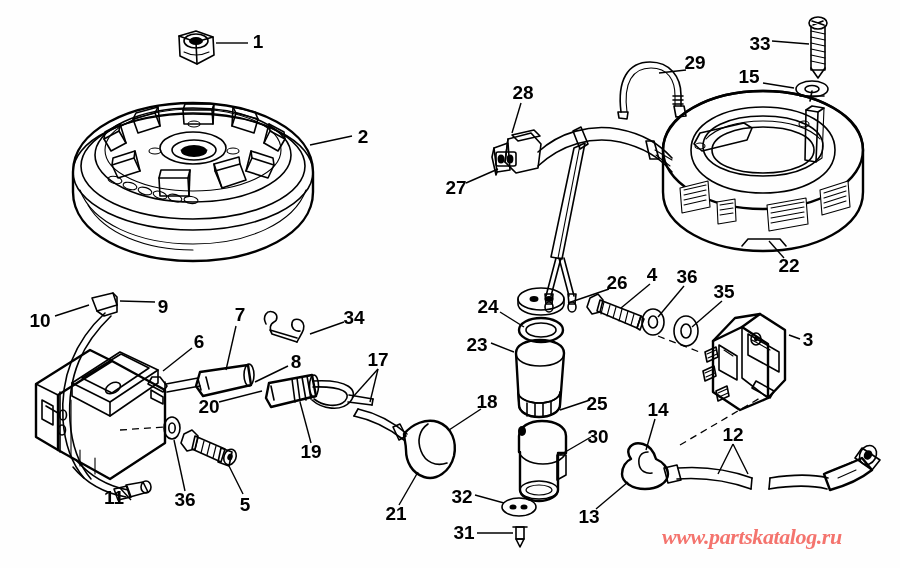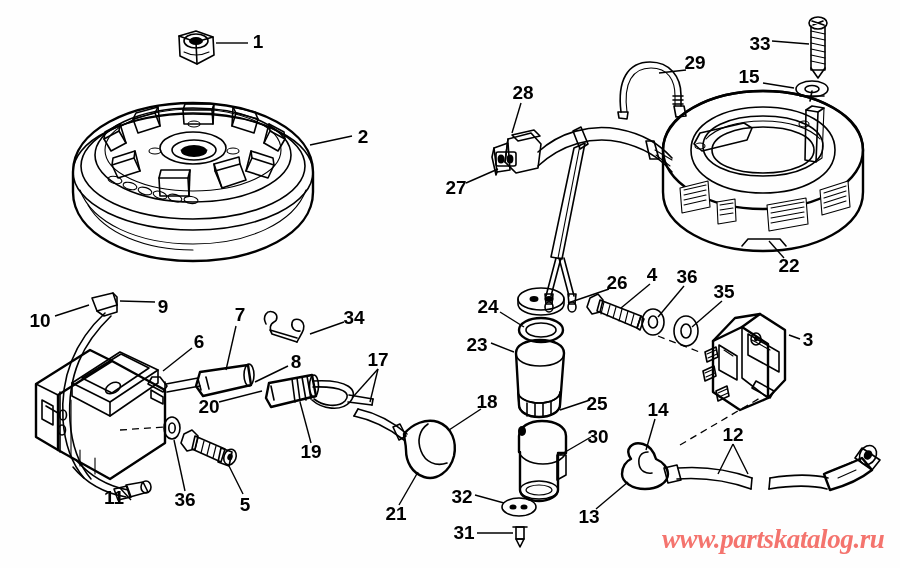--- a/index.html
+++ b/index.html
@@ -27,21 +27,21 @@
   .ln-thin{stroke:#000;fill:none;stroke-width:1.1;stroke-linejoin:round;stroke-linecap:round;}
   .ln-thick{stroke:#000;fill:none;stroke-width:2.4;stroke-linejoin:round;stroke-linecap:round;}
   .fillk{fill:#000000;}
 
   #watermark{
     position:absolute;
     left:662px; top:524px;
     font-family:"Liberation Serif", serif;
     font-style:italic;
     font-weight:bold;
-    font-size:27px;
+    font-size:22px;
     color:#f4746e;
     letter-spacing:-0.4px;
     white-space:nowrap;
     user-select:none;
   }
 </style>
 </head>
 <body>
 
 <div id="stage">

